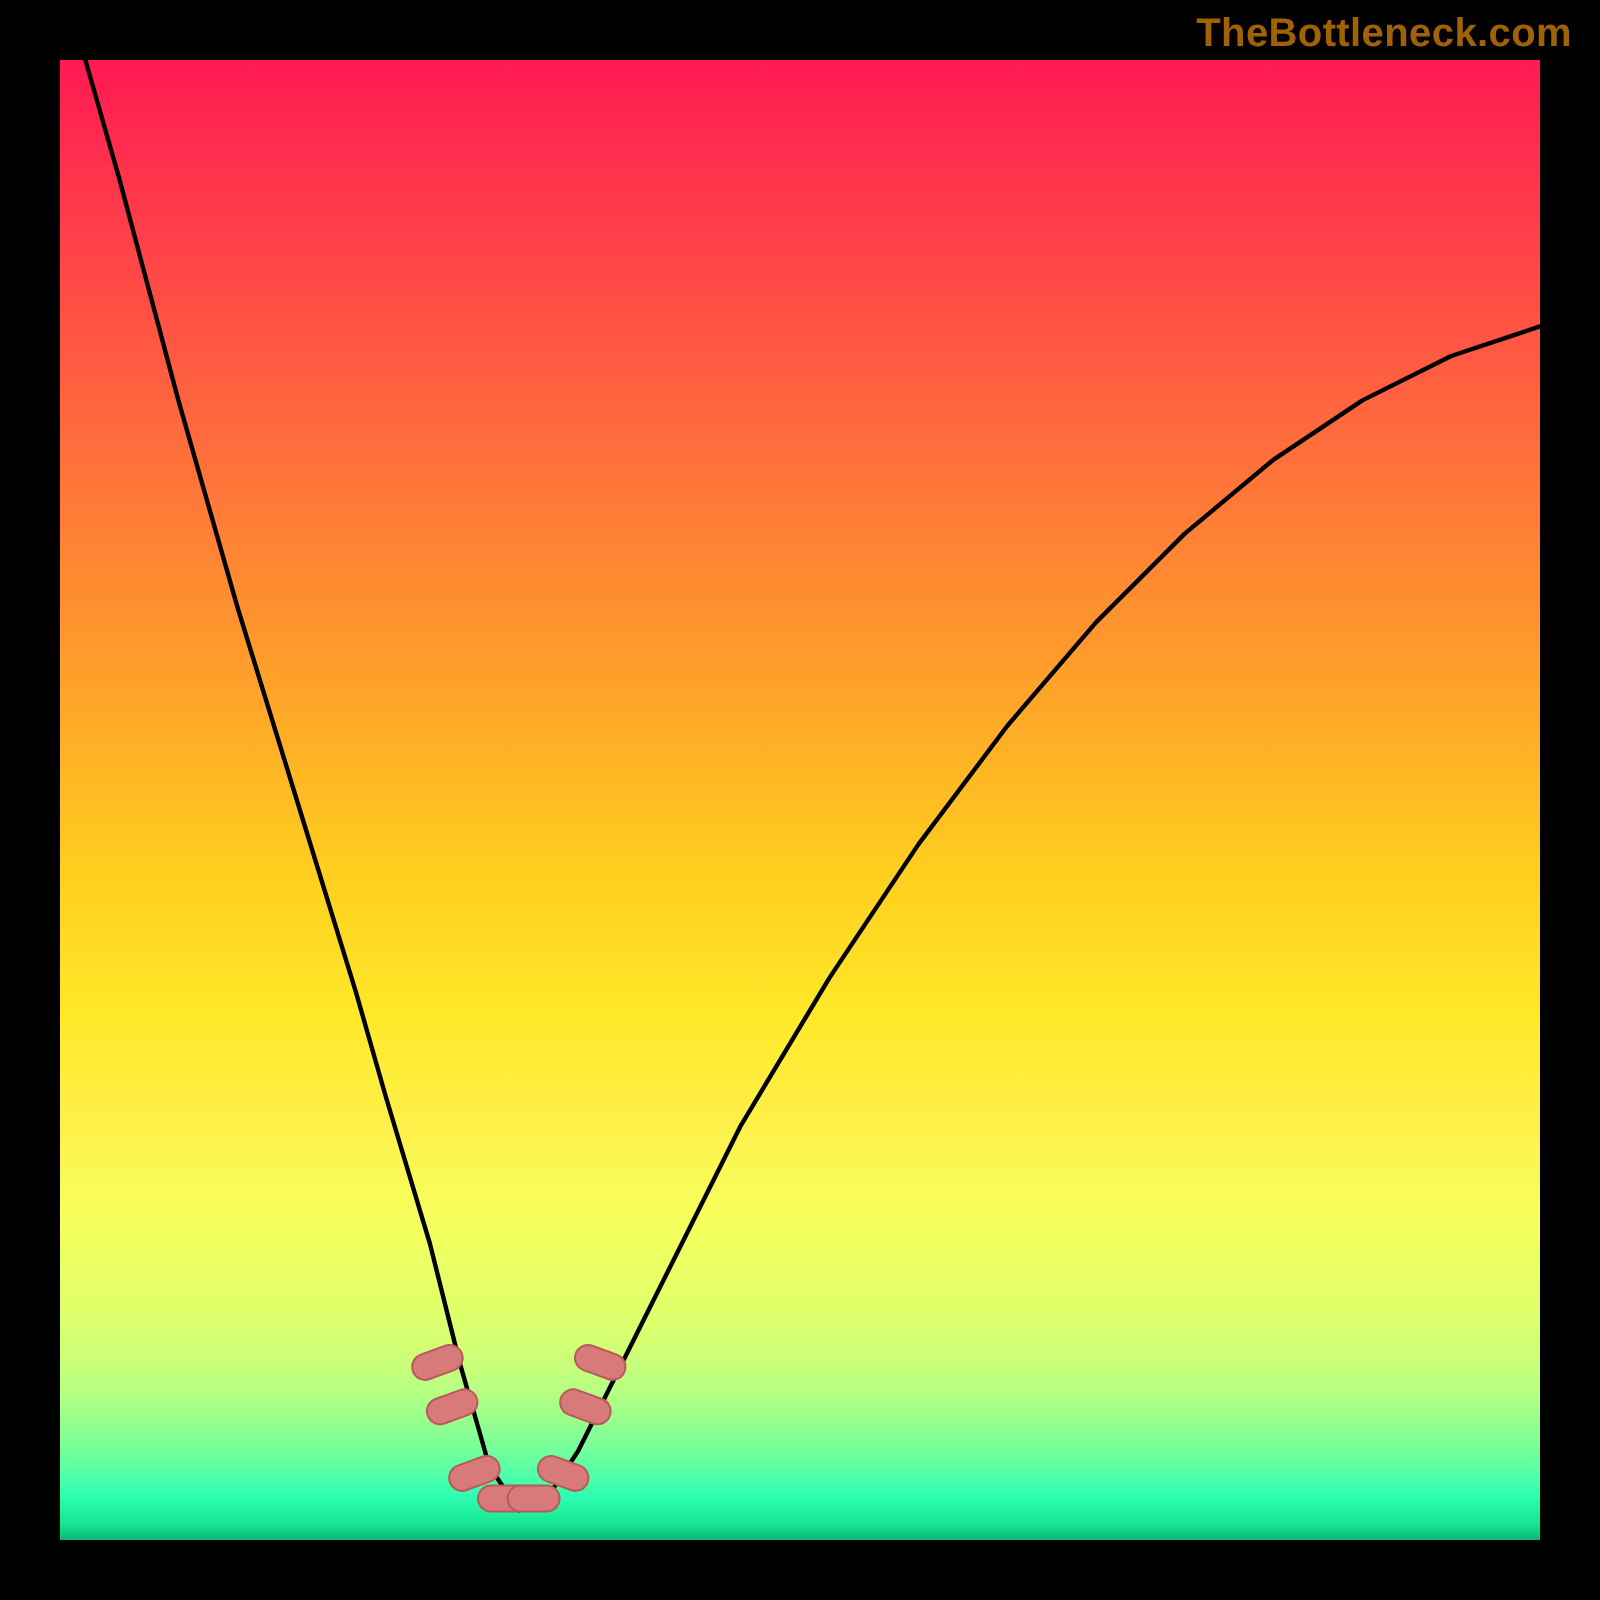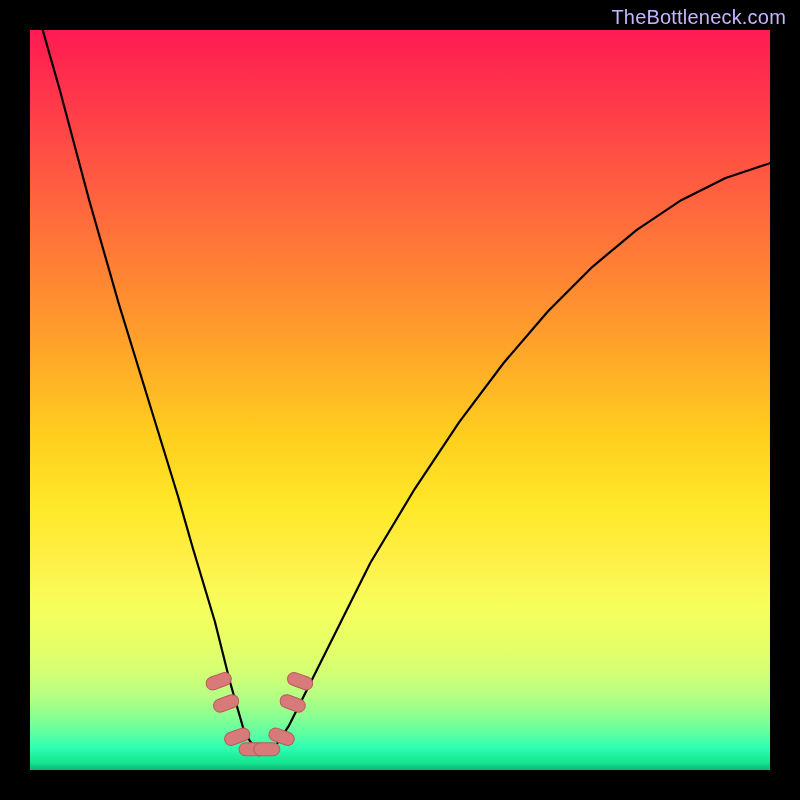--- a/index.html
+++ b/index.html
@@ -13,23 +13,23 @@
   .frame {
     width: 800px;
     height: 800px;
     background: #000;
     position: relative;
   }
   .watermark {
     position: absolute;
     top: 6px;
     right: 14px;
-    color: #c4b5fd;
+    color: #a16207;
     font-size: 20px;
-    font-weight: 400;
+    font-weight: 700;
     letter-spacing: 0.2px;
     z-index: 5;
   }
   .plot {
     position: absolute;
     left: 30px;
     top: 30px;
     width: 740px;
     height: 740px;
     background: linear-gradient(

